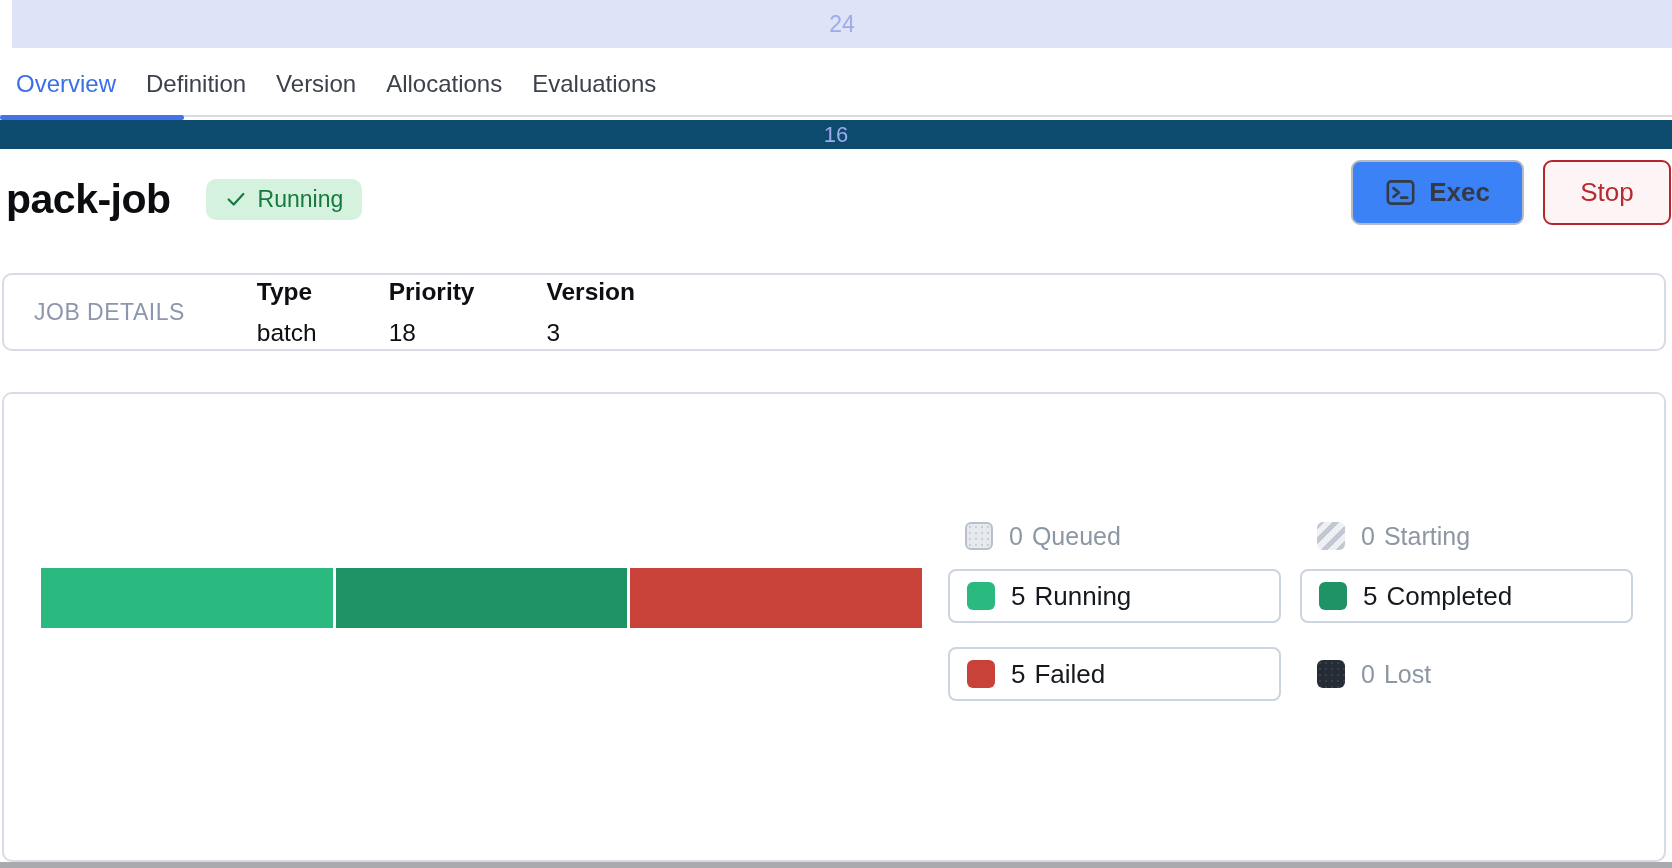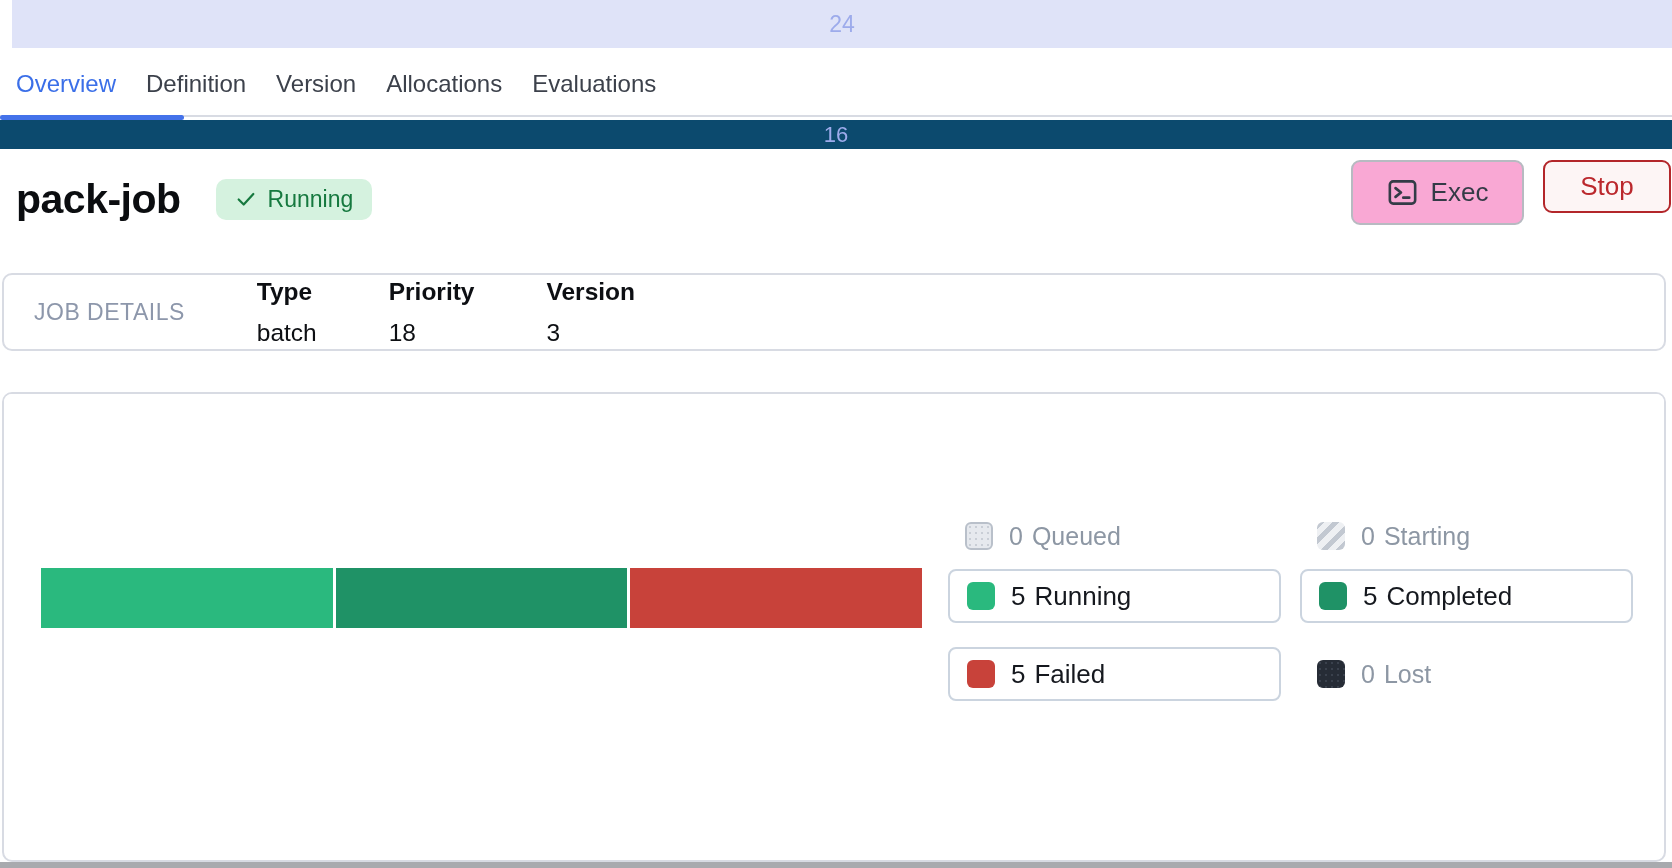--- a/index.html
+++ b/index.html
@@ -17,31 +17,31 @@
              position:relative; padding-left:1px; }
   .tab-bar::after { content:""; position:absolute; left:0; right:0; bottom:3px;
                     height:2px; background:#d8dbe3; }
   .tab { padding:0 15px; font-size:24px; color:#3c414b; cursor:pointer;
          position:relative; z-index:2; }
   .tab.active { color:#3b6fe8; }
   .active-underline { position:absolute; left:0; bottom:0; width:184px; height:5px;
                       background:#4472ea; border-radius:3px; z-index:3; }
 
   
-  .title-row { height:100px; display:flex; align-items:center; padding-left:16px; }
+  .title-row { height:100px; display:flex; align-items:center; padding-left:6px; }
   .page-title { font-size:41px; font-weight:700; color:#0b0d10; letter-spacing:-0.5px; }
   .status-badge { margin-left:35px; background:#d5f2df; color:#16793f;
                   border-radius:10px; height:41px; padding:0 19px;
                   display:flex; align-items:center; gap:11px; font-size:23px; }
 
   .btn { position:absolute; display:flex; align-items:center; justify-content:center;
-         border-radius:9px; cursor:pointer; background:#f9a8d4; }
+         border-radius:9px; cursor:pointer; background:#3b82f6;font-weight:bold; }
   .exec-btn { left:1351px; top:160px; width:173px; height:65px;
               border:2px solid #b7bac1; gap:13px; font-size:26px; color:#343b47; }
-  .stop-btn { left:1543px; top:160px; width:128px; height:53px;
+  .stop-btn { left:1543px; top:160px; width:128px; height:65px;
               border:2px solid #b3262a; background:#fdf5f5; font-size:26px;
               color:#bb282d; font-weight:500; }
 
   
   .job-details-box { position:absolute; left:2px; top:273px; width:1664px; height:78px;
                      border:2px solid #d8dbe3; border-radius:10px; background:#fff;
                      display:flex; align-items:center; padding-left:30px; }
   .section-label { color:#8d97ab; font-size:23px; letter-spacing:0.5px; }
   .jd-field { display:flex; align-items:baseline; gap:13px; margin-left:72px;
               font-size:24.5px; color:#0d0f13;flex-direction:column; }

